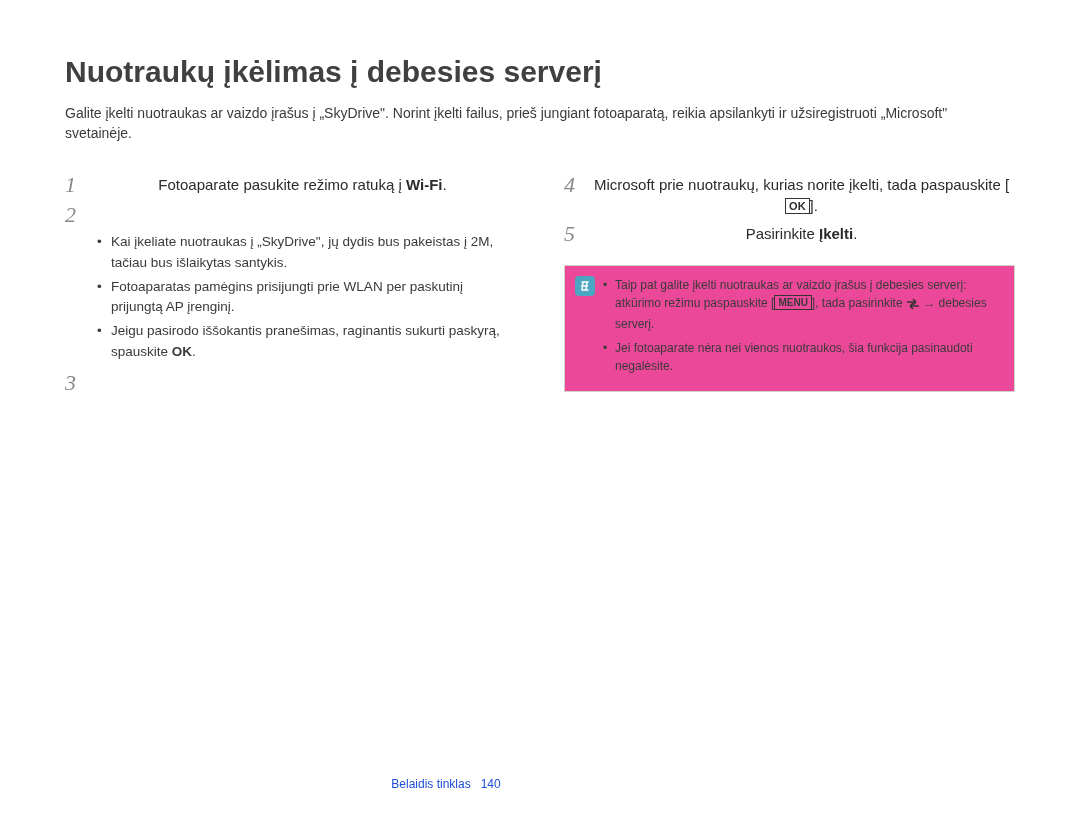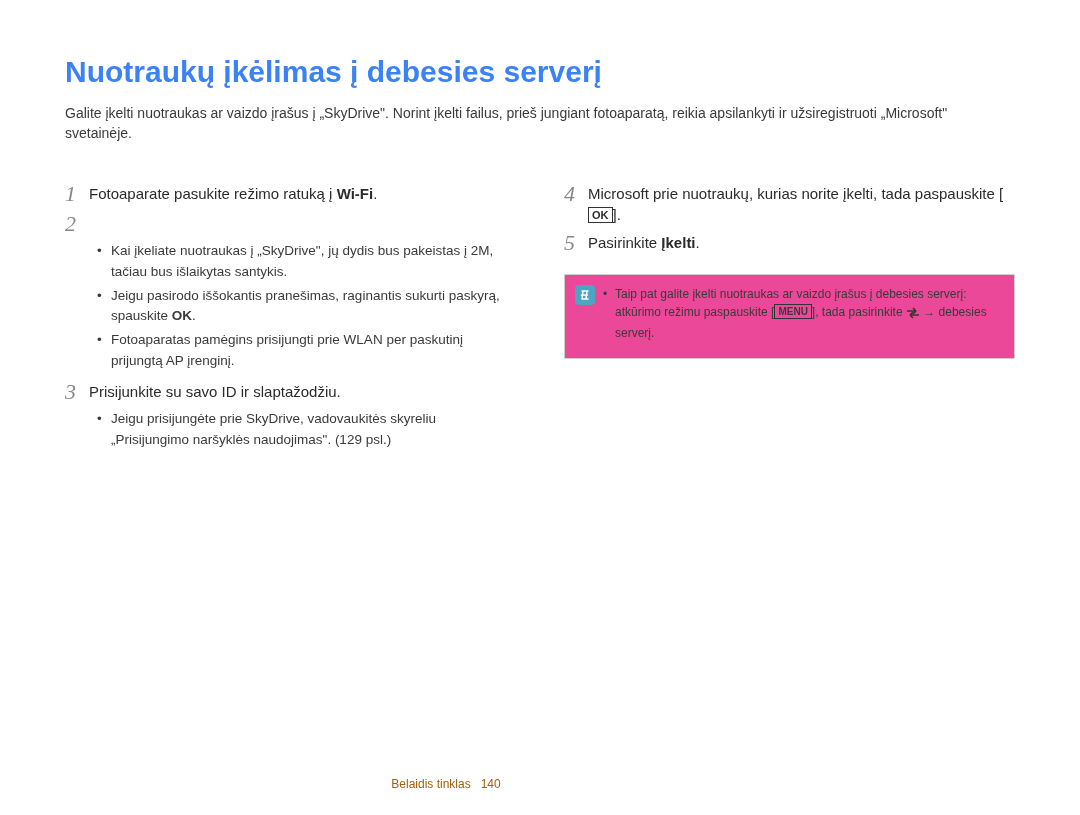--- a/index.html
+++ b/index.html
@@ -8,30 +8,30 @@
     font-family: Arial, Helvetica, sans-serif;
     background: #ffffff;
     color: #3a3a3a;
     width: 1080px;
     height: 815px;
     box-sizing: border-box;
     padding: 55px 65px 30px 65px;
     position: relative;
   }
   h1 {
-    color: #3b82f6;
+    color: #404040;
     font-weight: bold;
     font-size: 30px;
     margin: 0 0 10px 0;
   }
   .intro {
     font-size: 14px;
     line-height: 1.45;
     color: #3a3a3a;
-    margin-bottom: 37px;
+    margin-bottom: 28px;
   }
   .columns {
     display: flex;
     gap: 48px;
   }
   .col {
     flex: 1;
     min-width: 0;
   }
   .step {
@@ -47,20 +47,21 @@
     width: 24px;
     flex-shrink: 0;
     line-height: 1.2;
   }
   .step-body {
     flex: 1;
     font-size: 15px;
     line-height: 1.45;
     color: #2b2b2b;
     padding-top: 2px;
+    text-align: center;
   }
   .step-body b { font-weight: bold; }
   .wifi {
     font-weight: bold;
     font-family: Arial, sans-serif;
   }
   ul.sub {
     list-style: none;
     padding: 0;
     margin: 4px 0 8px 32px;
@@ -150,21 +151,21 @@
     display: inline-block;
     vertical-align: -3px;
   }
   .footer {
     position: absolute;
     bottom: 24px;
     left: 0;
     width: 892px;
     text-align: center;
     font-size: 12px;
-    color: #a16207;
+    color: #1d4ed8;
   }
 </style>
 </head>
 <body>
 
 <h1>Nuotraukų įkėlimas į debesies serverį</h1>
 
 <p class="intro">Galite įkelti nuotraukas ar vaizdo įrašus į „SkyDrive". Norint įkelti failus, prieš jungiant fotoaparatą, reikia apsilankyti ir užsiregistruoti „Microsoft" svetainėje.</p>
 
 <div class="columns">
@@ -177,31 +178,29 @@
         <span>Fotoaparate pasukite režimo ratuką į </span><span class="wifi">Wi-Fi</span><span>.</span>
       </div>
     </div>
 
     <div class="step">
       <div class="step-num">2</div>
     </div>
 
     <ul class="sub">
       <li>Kai įkeliate nuotraukas į „SkyDrive", jų dydis bus pakeistas į 2M, tačiau bus išlaikytas santykis.</li>
+      <li>Fotoaparatas pamėgins prisijungti prie WLAN per paskutinį prijungtą AP įrenginį.</li>
       <li><span>Jeigu pasirodo iššokantis pranešimas, raginantis sukurti paskyrą, spauskite </span><b>OK</b><span>.</span></li>
-      <li>Fotoaparatas pamėgins prisijungti prie WLAN per paskutinį prijungtą AP įrenginį.</li>
     </ul>
 
     <div class="step">
       <div class="step-num">3</div>
-      <div class="step-body">Prisijunkite su savo ID ir slaptažodžiu.</div>
     </div>
 
     <ul class="sub">
-      <li>Jeigu prisijungėte prie SkyDrive, vadovaukitės skyreliu „Prisijungimo naršyklės naudojimas". (129 psl.)</li>
     </ul>
 
   </div>
 
   <div class="col">
 
     <div class="step">
       <div class="step-num">4</div>
       <div class="step-body">
         <span>Microsoft prie nuotraukų, kurias norite įkelti, tada paspauskite [</span><span class="ok-box">OK</span><span>].</span>
@@ -224,20 +223,21 @@
         </div>
       </div>
       <div class="note-body">
         <ul>
           <li>
             <span>Taip pat galite įkelti nuotraukas ar vaizdo įrašus į debesies serverį: atkūrimo režimu paspauskite [</span><span class="menu-box">MENU</span><span>], tada pasirinkite </span><span class="arrows-icon"><svg width="14" height="12" viewBox="0 0 14 12">
                   <path d="M1 4 L10 4 M10 4 L7 1 M10 4 L7 7" stroke="#333" stroke-width="1.5" fill="none"></path>
                   <path d="M13 8 L4 8 M4 8 L7 5 M4 8 L7 11" stroke="#333" stroke-width="1.5" fill="none"></path>
                 </svg></span><span> → debesies serverį.</span>
           </li>
+          <li>Jei fotoaparate nėra nei vienos nuotraukos, šia funkcija pasinaudoti negalėsite.</li>
         </ul>
       </div>
     </div>
 
   </div>
 
 </div>
 
 <div class="footer">
   <span>Belaidis tinklas</span>&nbsp;&nbsp;&nbsp;<span>140</span>

